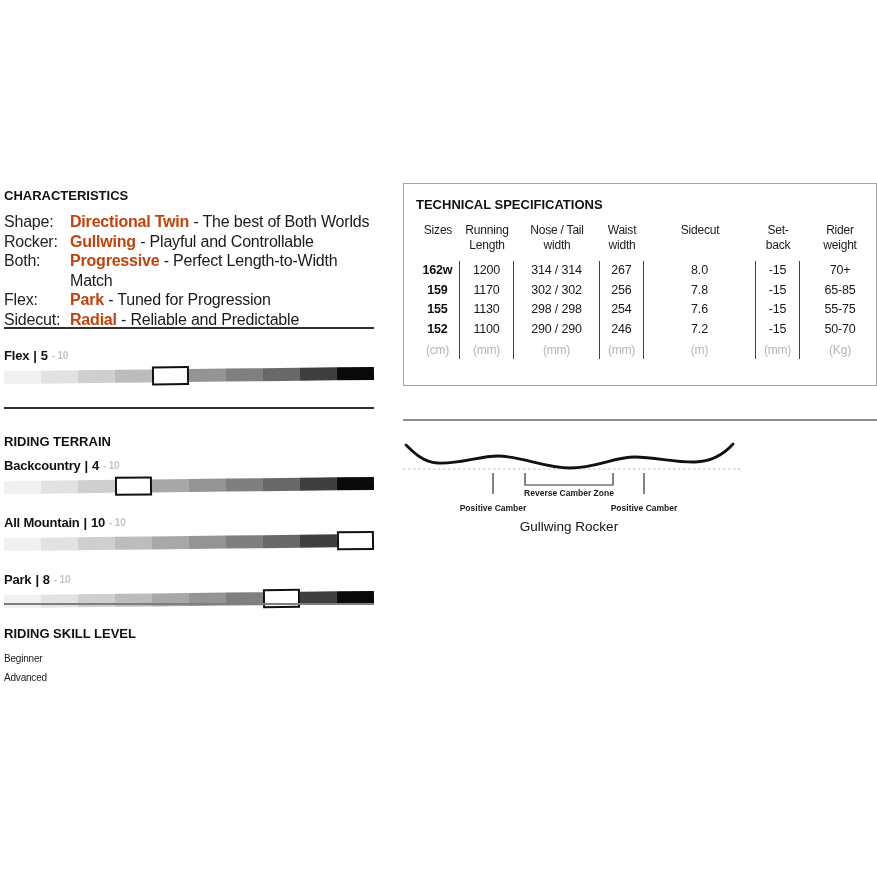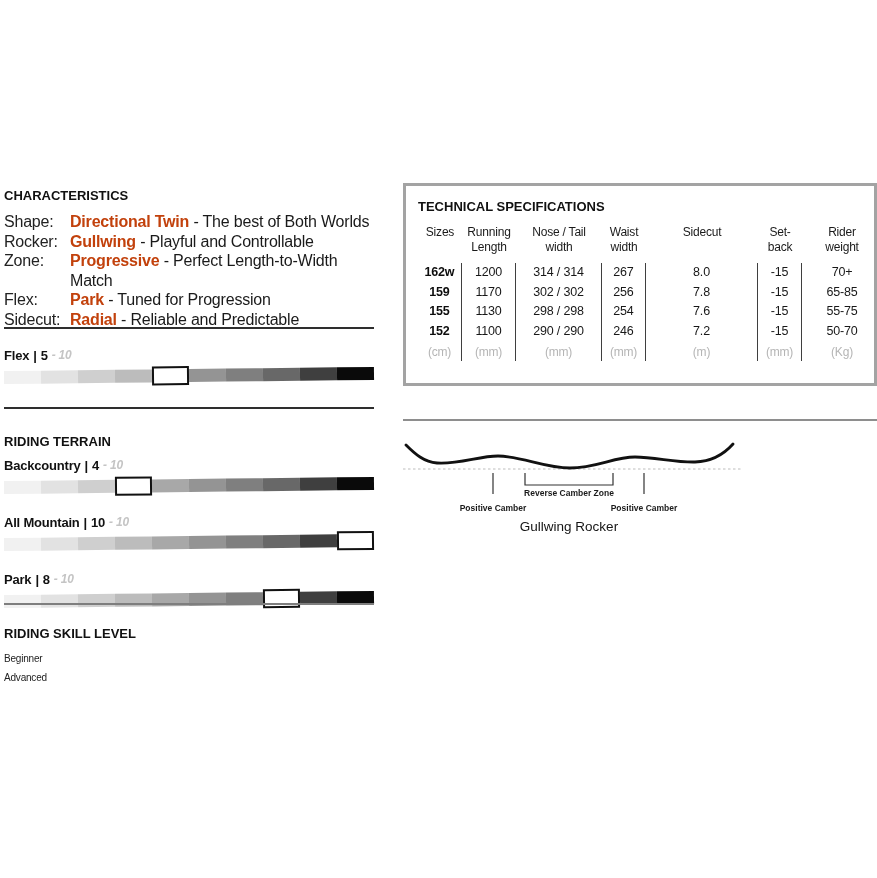--- a/index.html
+++ b/index.html
@@ -15,32 +15,32 @@
   .char-row{display:flex;font-size:16px;line-height:19.6px;}
   .char-label{width:66px;flex:none;color:#222;}
   .char-value b{font-weight:bold;color:#c2410c;}
   .rule{position:absolute;left:4px;width:370px;height:2px;background:#2e2e2e;}
   .rule.light{background:#7e7e7e;}
   .rule.mid{background:#8e8e8e;left:403px;width:474px;}
 
   .bar-label{font-size:13px;line-height:13px;white-space:nowrap;}
   .bar-label .bar-title,.bar-label .bar-sep,.bar-label .bar-value{font-weight:bold;color:#111;}
   .bar-label .bar-sep{padding:0 4px;}
-  .bar-label .bar-suffix{font-size:12px;color:#c4c4c4;font-weight:bold;margin-left:4px;position:relative;top:-1px;font-style:italic;}
+  .bar-label .bar-suffix{font-size:10px;color:#c4c4c4;font-weight:bold;margin-left:4px;position:relative;top:-1px;}
   .bar{display:flex;width:370px;height:13px;margin-top:6px;transform:rotate(-0.65deg);}
   .bar .seg{flex:none;width:37px;height:13px;}
   .bar .seg.selected{height:19px;margin-top:-3px;background:#fff !important;border:2px solid #111;box-sizing:border-box;z-index:2;}
 
   .terrain-item{margin-bottom:24px;}
   .skill-levels{margin-top:8px;font-size:10px;line-height:19px;color:#222;}
 
   
   .tech-box{
     left:403px;top:183px;width:474px;height:203px;box-sizing:border-box;
-    border:3px solid #a3a3a3;background:#fff;padding:13px 0 0 12px;overflow:hidden;
+    border:1px solid #a3a3a3;background:#fff;padding:13px 0 0 12px;overflow:hidden;
   }
   .tech-title{font-size:13px;font-weight:bold;color:#111;letter-spacing:0;}
   .spec-grid{display:grid;grid-template-columns:44px 54px 86px 44px 112px 44px 80px;}
   .spec-head{margin-top:11px;}
   .spec-head .hcell{
     font-size:12px;line-height:15px;text-align:center;white-space:pre-line;color:#1a1a1a;
   }
   .spec-body{margin-top:8px;}
   .spec-body .cell{
     font-size:12.5px;line-height:19.5px;text-align:center;color:#181818;
@@ -64,21 +64,21 @@
     <div class="char-rows" id="char-rows">
         <div class="char-row">
           <span class="char-label">Shape:</span>
           <span class="char-value"><b>Directional Twin</b><span> - The best of Both Worlds</span></span>
         </div>
         <div class="char-row">
           <span class="char-label">Rocker:</span>
           <span class="char-value"><b>Gullwing</b><span> - Playful and Controllable</span></span>
         </div>
         <div class="char-row">
-          <span class="char-label">Zone:</span>
+          <span class="char-label">Both:</span>
           <span class="char-value"><b>Progressive</b><span> - Perfect Length-to-Width Match</span></span>
         </div>
         <div class="char-row">
           <span class="char-label">Flex:</span>
           <span class="char-value"><b>Park</b><span> - Tuned for Progression</span></span>
         </div>
         <div class="char-row">
           <span class="char-label">Sidecut:</span>
           <span class="char-value"><b>Radial</b><span> - Reliable and Predictable</span></span>
         </div>

